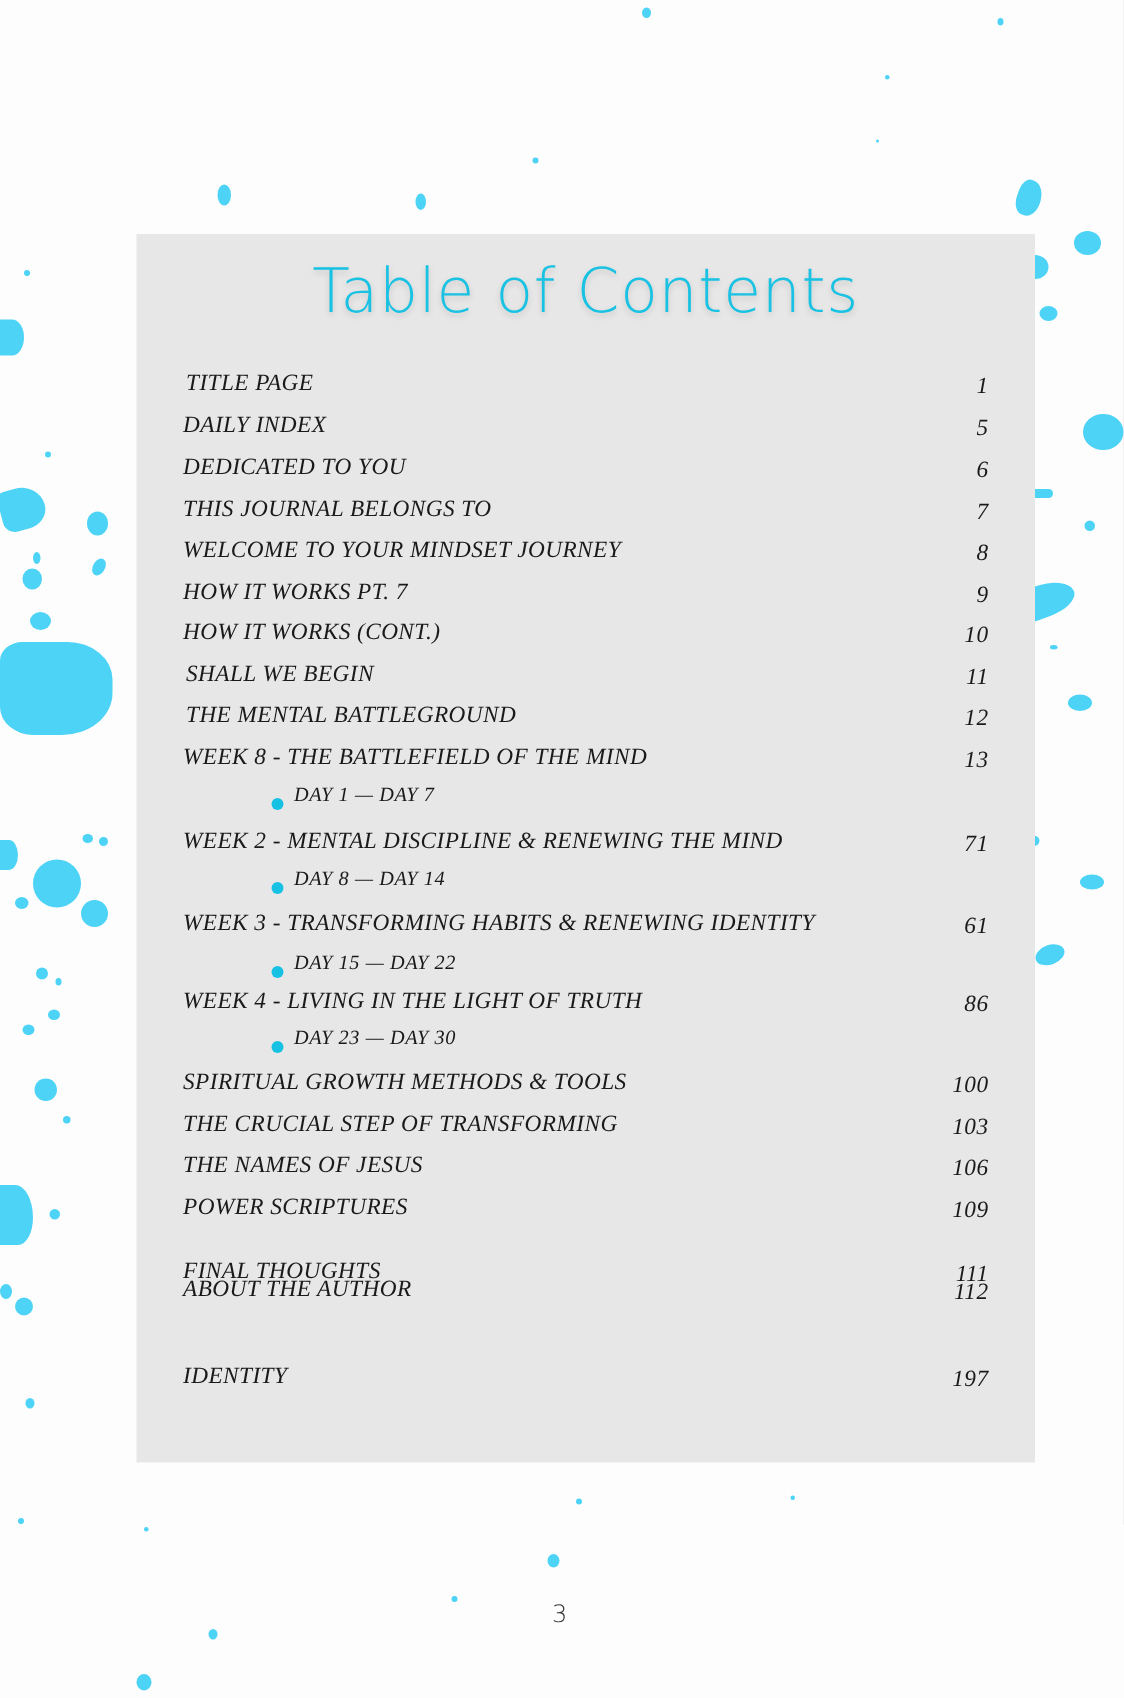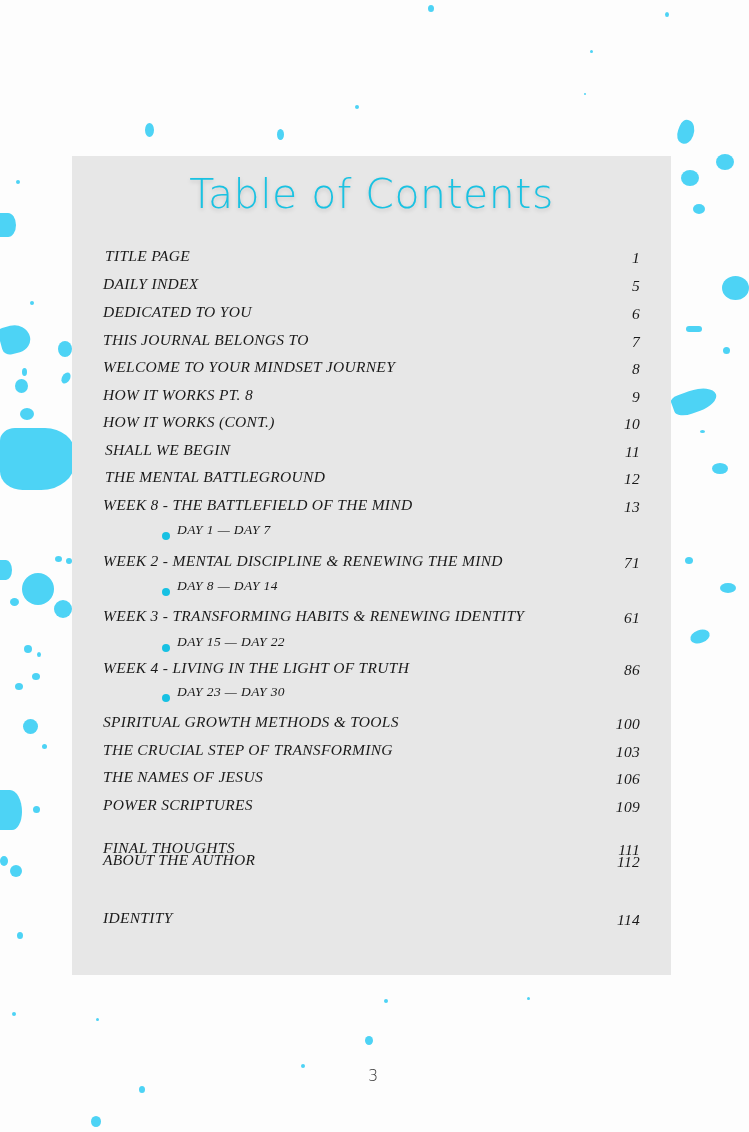--- a/index.html
+++ b/index.html
@@ -3,21 +3,21 @@
 <meta charset="utf-8">
 <style>
   html, body { margin:0; padding:0; }
   body {
     width:749px; height:1132px; position:relative; overflow:hidden;
     background:#fdfdfd;
     font-family:"Liberation Serif", serif;
   }
   .splat { position:absolute; background:#4dd3f5; border-radius:50%; }
   .panel {
-    position:absolute; left:72px; top:156px; width:599px; height:819px;
+    position:absolute; left:91px; top:156px; width:599px; height:819px;
     background:#e7e7e7;
   }
   .title {
     position:absolute; left:0; right:0; top:14px; text-align:center;
     font-family:"DejaVu Sans", sans-serif; font-weight:300;
     font-size:41px; color:#19c2e2; letter-spacing:0.5px;
     text-shadow:0 2px 4px rgba(0,0,0,0.15);
   }
   .entry {
     position:absolute; left:31px; right:0; height:22px;
@@ -116,21 +116,21 @@
     </div>
   <div class="entry" style="top:175px;">
       <span class="label">THIS JOURNAL BELONGS TO</span>
       <span class="page">7</span>
     </div>
   <div class="entry" style="top:202px;">
       <span class="label">WELCOME TO YOUR MINDSET JOURNEY</span>
       <span class="page">8</span>
     </div>
   <div class="entry" style="top:230px;">
-      <span class="label">HOW IT WORKS PT. 8</span>
+      <span class="label">HOW IT WORKS PT. 7</span>
       <span class="page">9</span>
     </div>
   <div class="entry" style="top:257px;">
       <span class="label">HOW IT WORKS (CONT.)</span>
       <span class="page">10</span>
     </div>
   <div class="entry" style="top:285px;">
       <span class="label" style="left:2px;">SHALL WE BEGIN</span>
       <span class="page">11</span>
     </div>
@@ -177,17 +177,17 @@
   <div class="entry" style="top:667px;margin-top:16px;">
       <span class="label">FINAL THOUGHTS</span>
       <span class="page">111</span>
     </div>
   <div class="entry" style="top:695px;">
       <span class="label">ABOUT THE AUTHOR</span>
       <span class="page">112</span>
     </div>
   <div class="entry" style="top:753px;">
       <span class="label">IDENTITY</span>
-      <span class="page">114</span>
+      <span class="page">197</span>
     </div>
 </div>
 
 <div class="pagenum">3</div>
 
 </body></html>

